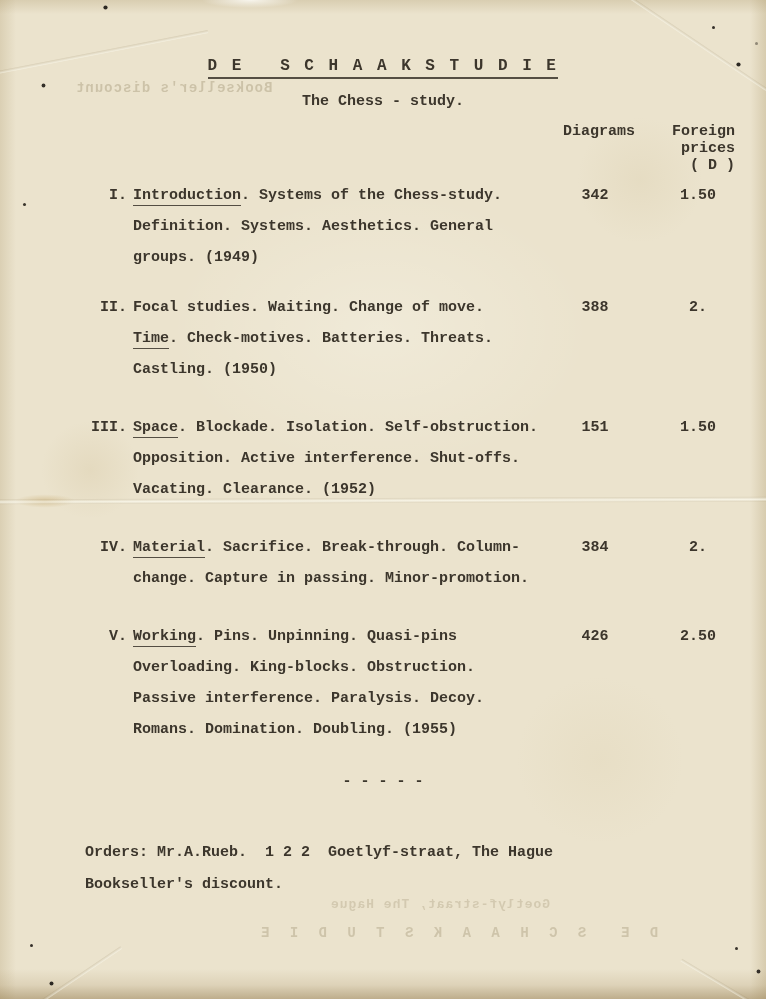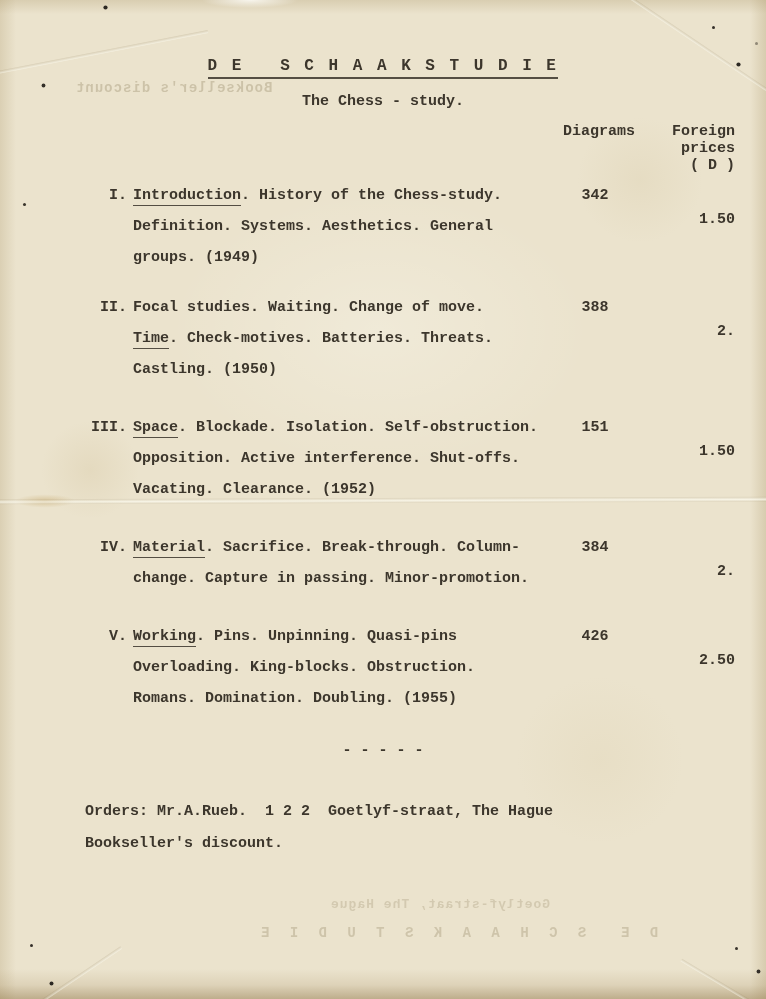--- a/index.html
+++ b/index.html
@@ -69,25 +69,25 @@
   .head { line-height:17px; }
   .diagrams-head { text-align:right; }
   .price-head { text-align:right; }
 
   .item { margin-bottom:27px; }
   .item-first { margin-bottom:19px; }
   .numeral { text-align:right; padding-right:6px; line-height:31px; }
   .lines .line { line-height:31px; white-space:pre; }
   .kw { border-bottom:1.6px solid rgba(58,52,42,.85); padding-bottom:1px; }
   .diagrams-cell { text-align:center; line-height:31px; }
-  .price-cell { text-align:right; padding-left:26px; line-height:31px; white-space:pre;margin-top:24px; }
+  .price-cell { text-align:center; padding-left:26px; line-height:31px; white-space:pre; }
 
   .separator { text-align:center; margin-top:16px; white-space:pre; line-height:19px; }
 
-  .orders { margin:36px 0 0 85px; }
+  .orders { margin:46px 0 0 85px; }
   .orders .oline { line-height:32px; white-space:pre; }
 </style>
 </head>
 <body>
 
 <div class="paper">
 
   <div class="crease-h"></div>
   <div class="crease crease-tl"></div>
   <div class="crease crease-tr"></div>
@@ -112,21 +112,21 @@
       <div class="head price-head">
         <div>Foreign</div>
         <div>prices</div>
         <div>( D )</div>
       </div>
     </div>
 
     <div class="row item item-first">
       <div class="numeral">I.</div>
       <div class="lines">
-        <div class="line"><span class="kw">Introduction</span><span>. History of the Chess-study.</span></div>
+        <div class="line"><span class="kw">Introduction</span><span>. Systems of the Chess-study.</span></div>
         <div class="line">Definition. Systems. Aesthetics. General</div>
         <div class="line">groups. (1949)</div>
       </div>
       <div class="diagrams-cell">342</div>
       <div class="price-cell">1.50</div>
     </div>
 
     <div class="row item">
       <div class="numeral">II.</div>
       <div class="lines">
@@ -157,20 +157,21 @@
       </div>
       <div class="diagrams-cell">384</div>
       <div class="price-cell">2.</div>
     </div>
 
     <div class="row item">
       <div class="numeral">V.</div>
       <div class="lines">
         <div class="line"><span class="kw">Working</span><span>. Pins. Unpinning. Quasi-pins</span></div>
         <div class="line">Overloading. King-blocks. Obstruction.</div>
+        <div class="line">Passive interference. Paralysis. Decoy.</div>
         <div class="line">Romans. Domination. Doubling. (1955)</div>
       </div>
       <div class="diagrams-cell">426</div>
       <div class="price-cell">2.50</div>
     </div>
 
   </div>
 
   <div class="separator">- - - - -</div>
 

